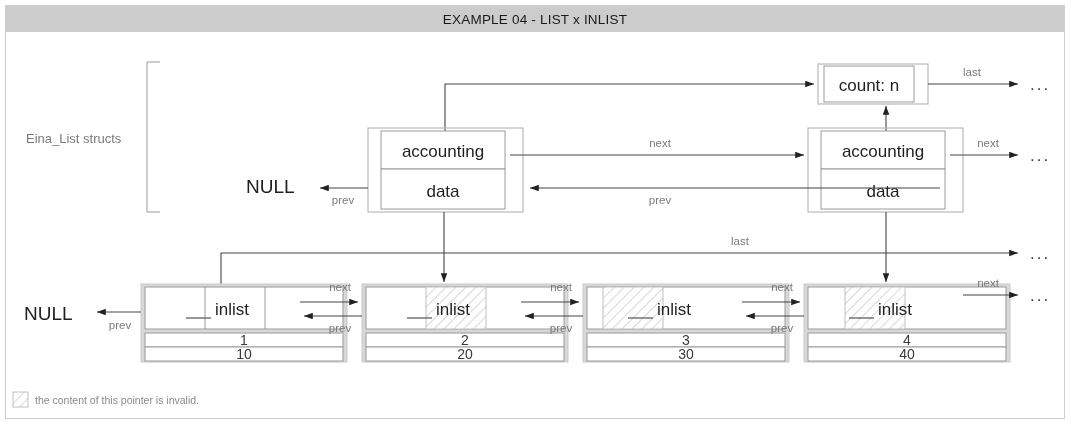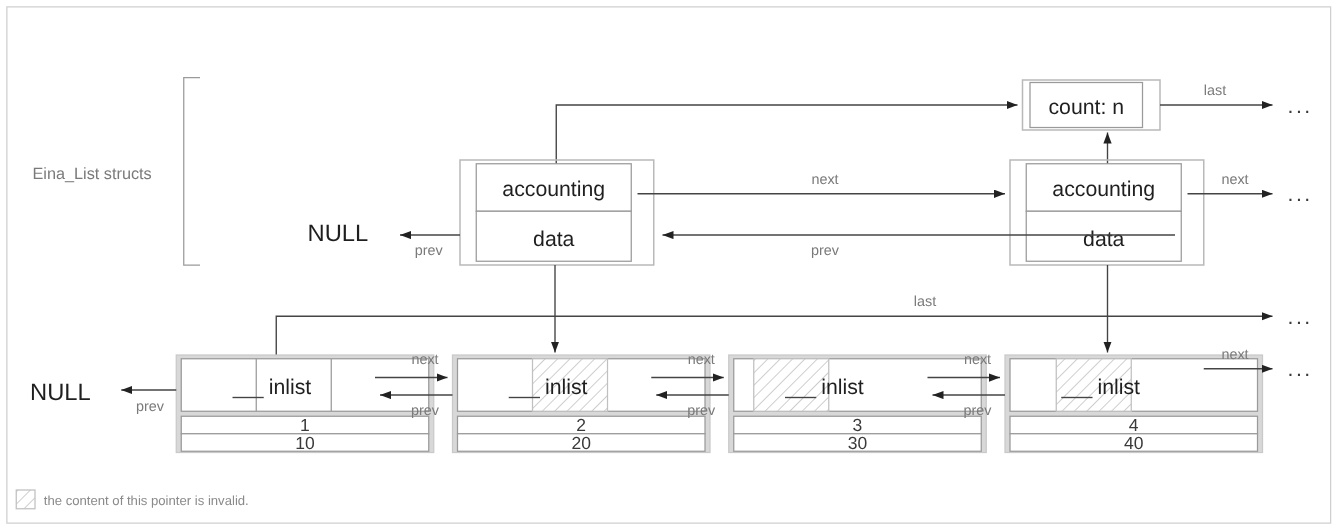--- a/index.html
+++ b/index.html
@@ -26,20 +26,23 @@
   .cell-hatch{fill:url(#hatch);stroke:#c0c0c0;stroke-width:1;}
   .dots{font-size:17px;fill:#3a3a3a;letter-spacing:2px;}
 </style>
 </head>
 <body>
 
 <div id="page">
 
   <div id="frame"></div>
 
+  <div id="titlebar">
+    <span>EXAMPLE 04 - LIST x INLIST</span>
+  </div>
 
   <svg id="canvas" viewBox="0 0 1071 425" xmlns="http://www.w3.org/2000/svg">
     <defs>
       <pattern id="hatch" width="7" height="7" patternUnits="userSpaceOnUse" patternTransform="rotate(45)">
         <rect width="7" height="7" fill="#ffffff"></rect>
         <line x1="0" y1="0" x2="0" y2="7" stroke="#c8c8c8" stroke-width="1.4"></line>
       </pattern>
       <marker id="arrow" markerWidth="9" markerHeight="9" refX="8" refY="3" orient="auto" markerUnits="strokeWidth">
         <path d="M0,0 L8,3 L0,6 z" fill="#222"></path>
       </marker>

